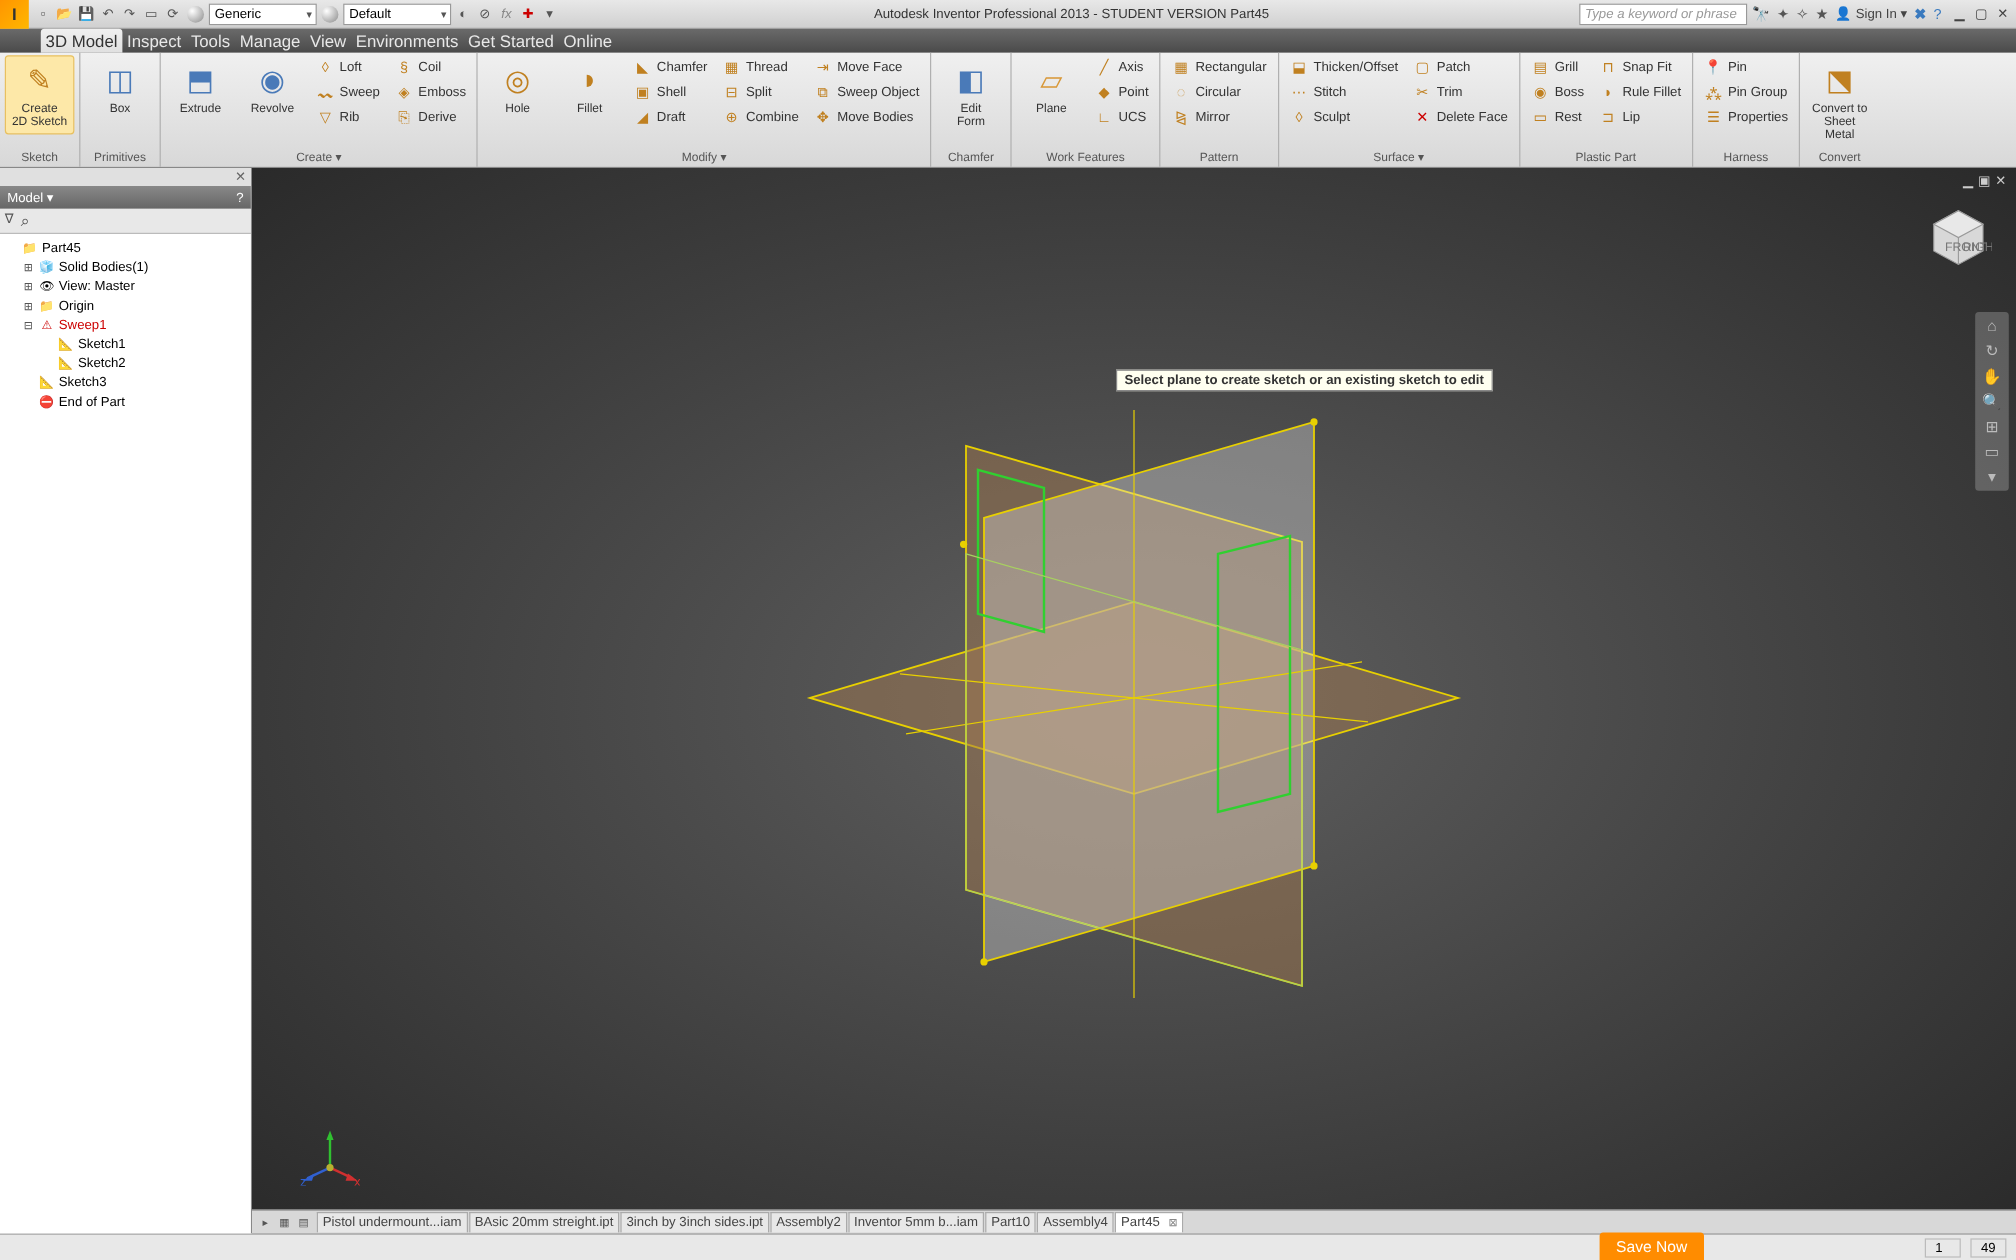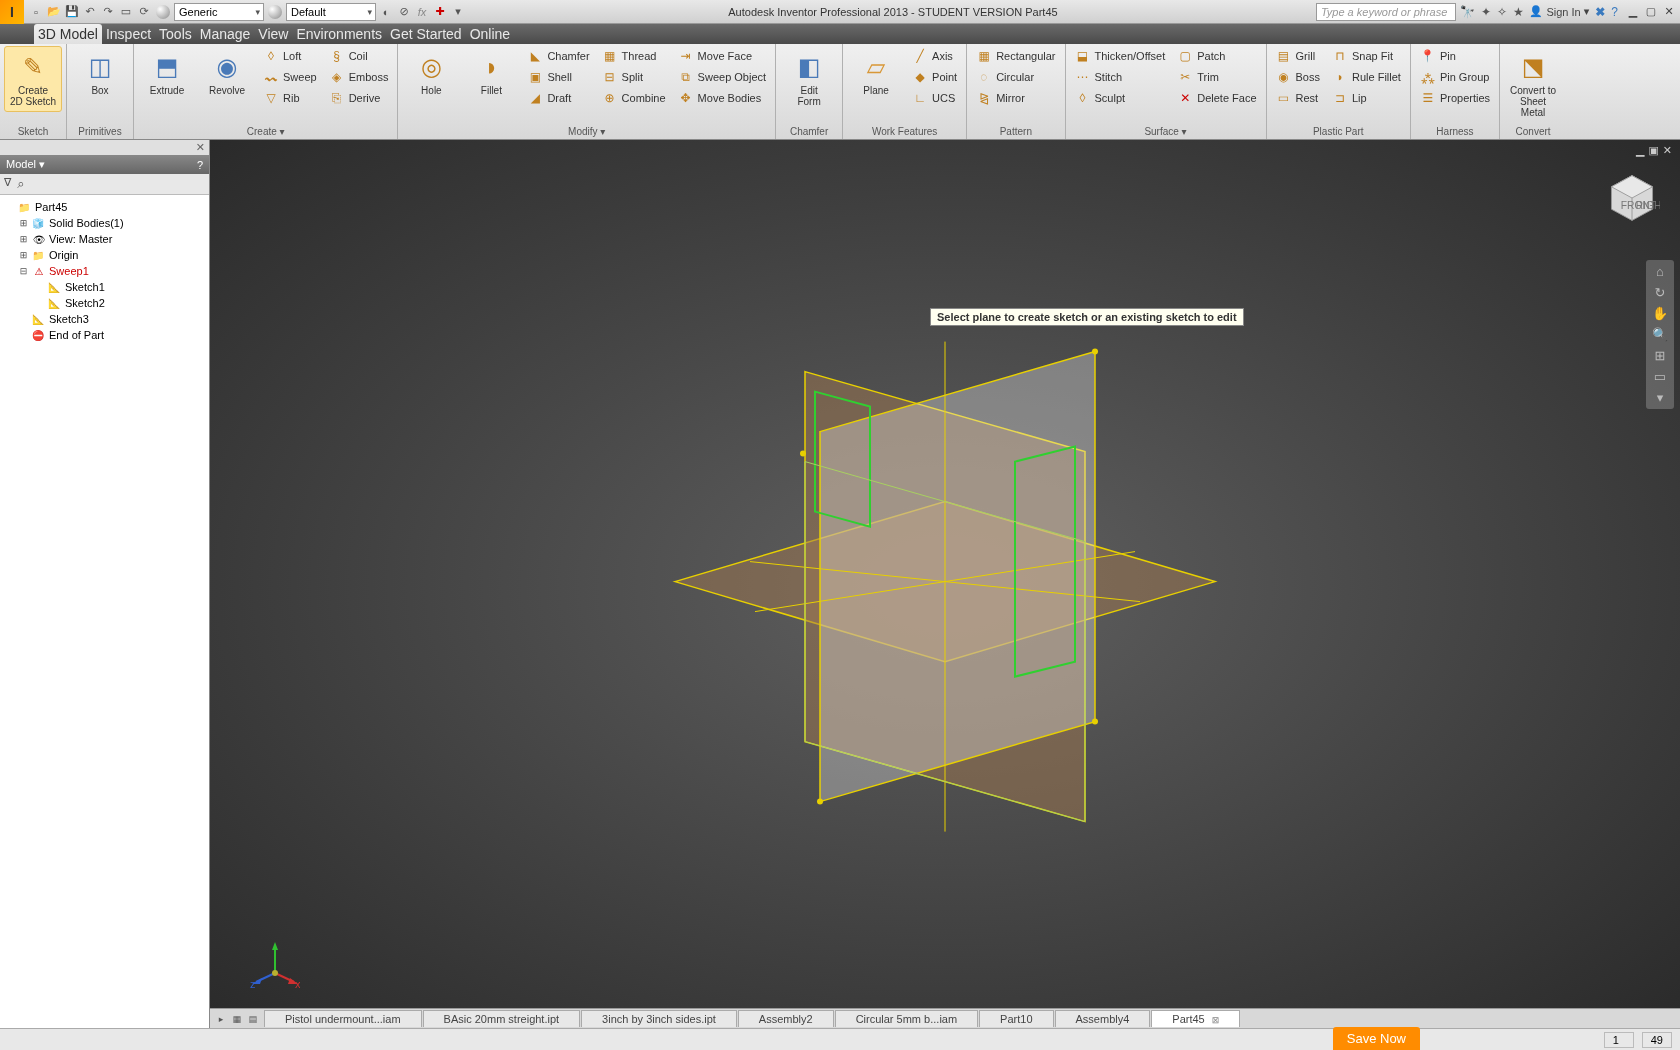--- a/index.html
+++ b/index.html
@@ -62,21 +62,21 @@
 .viewcube { position:absolute; top:30px; right:20px; width:56px; height:56px;}
 .navbar { position:absolute; top:120px; right:6px; width:28px; background:rgba(200,200,200,0.3); border-radius:3px; padding:4px 0; display:flex; flex-direction:column; align-items:center; gap:6px;}
 .navbar span { color:#bbb; cursor:pointer; font-size:13px;}
 .tooltip { position:absolute; background:#fffff0; border:1px solid #888; padding:2px 6px; font-size:11px; color:#333;font-weight:bold;}
 .triad { position:absolute; left:40px; bottom:40px; width:50px; height:50px;}
 
 
 .doctabs { position:absolute; bottom:0; left:210px; right:0; height:20px; background:#d8d8d8; display:flex; align-items:center; border-top:1px solid #999;}
 .doctabs .dtbtns { display:flex; padding:0 4px; gap:2px;}
 .doctabs .dtbtns span { width:14px;height:14px;display:inline-flex;align-items:center;justify-content:center;color:#555;cursor:pointer;font-size:9px;}
-.doctab { padding:2px 20px; background:#e8e8e8; border:1px solid #aaa; border-bottom:none; margin-right:1px; cursor:pointer; font-size:11px; color:#444; white-space:nowrap;}
+.doctab { padding:2px 4px; background:#e8e8e8; border:1px solid #aaa; border-bottom:none; margin-right:1px; cursor:pointer; font-size:11px; color:#444; white-space:nowrap;}
 .doctab.active { background:#fff; font-weight:normal;}
 .doctab .close { margin-left:4px; color:#888; font-size:9px;}
 
 
 .statusbar { position:absolute; bottom:0; left:0; right:0; height:22px; background:#e8e8e8; border-top:1px solid #aaa; display:flex; align-items:center; justify-content:flex-end; padding:0 8px; gap:8px;}
 .statusbar .cell { border:1px solid #bbb; padding:1px 8px; font-size:11px; min-width:30px;}
 .savenow { position:absolute; right:260px; bottom:0; background:#ff8c00; color:#fff; padding:4px 14px; font-size:13px; border-radius:3px 3px 0 0;}
 
 svg { display:block; }
 </style>
@@ -540,21 +540,21 @@
       <div class="dtbtns">
         <span>▸</span>
         <span>▦</span>
         <span>▤</span>
       </div>
       <div id="doctabs-container" style="display:flex;">
           <div class="doctab">Pistol undermount...iam</div>
           <div class="doctab">BAsic 20mm streight.ipt</div>
           <div class="doctab">3inch by 3inch sides.ipt</div>
           <div class="doctab">Assembly2</div>
-          <div class="doctab">Circular 5mm b...iam</div>
+          <div class="doctab">Inventor 5mm b...iam</div>
           <div class="doctab">Part10</div>
           <div class="doctab">Assembly4</div>
           <div class="doctab active">Part45 <span class="close">⊠</span></div>
         </div>
     </div>
   </div>
 </div>
 
 <div class="statusbar">
   <div class="savenow">Save Now</div>

